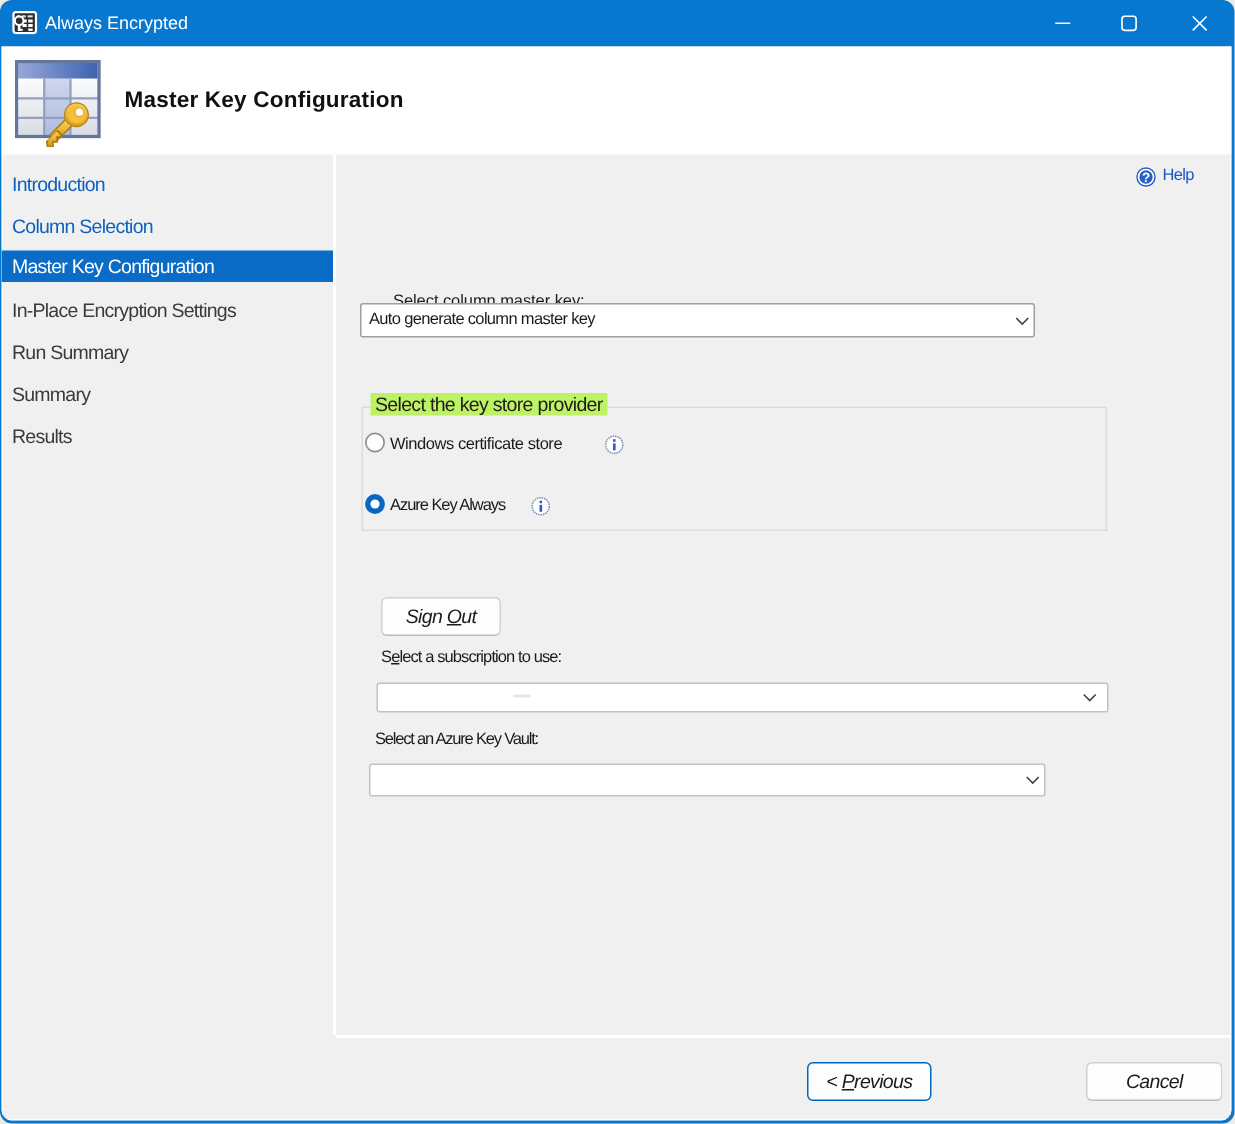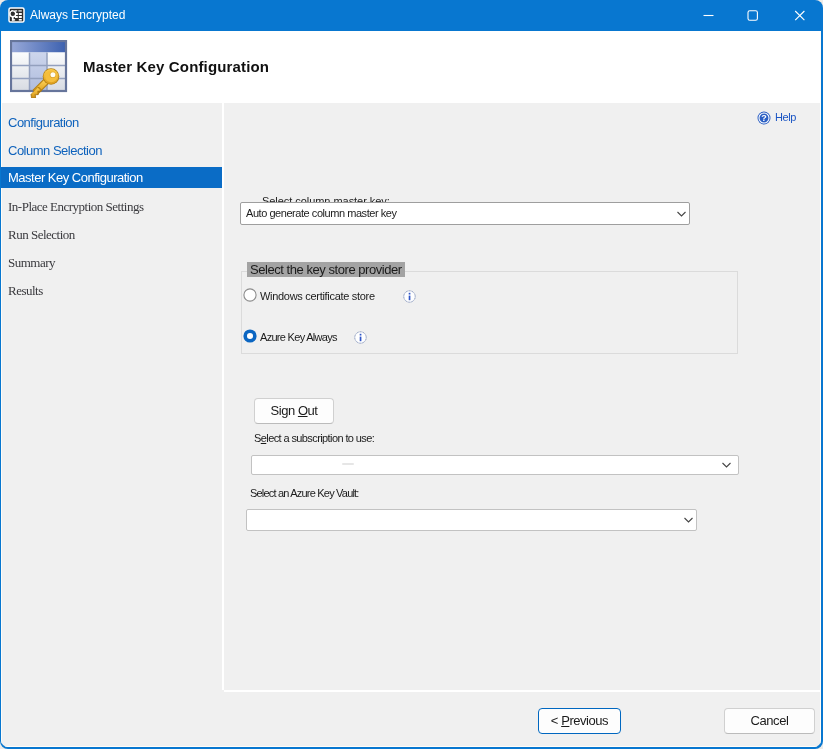--- a/index.html
+++ b/index.html
@@ -16,32 +16,32 @@
   .edgeB { position:absolute; left:0; top:716px; width:820px; height:1px; background:#FFFDF8; }
   .tbtitle { position:absolute; left:30px; top:8px; color:#fff; font-size:12px; letter-spacing:0; }
   .header { position:absolute; left:0; top:0; width:820px; height:73px; background:#fff; }
   .htitle { position:absolute; left:82px; top:28px; font-size:15px; font-weight:bold;
     letter-spacing:0.15px; color:#111; line-height:17px; }
   .vdiv { position:absolute; left:221px; top:73px; width:2px; height:587px; background:#fff; }
   .hdiv { position:absolute; left:223px; top:660px; width:596px; height:2px; background:#fff; }
   .nav { position:absolute; left:7px; font-size:13px; letter-spacing:-0.5px; color:#0E62BC; line-height:15px; }
   .nav.sel { left:0; top:137px; width:221px; height:21px; background:#0A6CC6; color:#fff; }
   .nav.sel span { position:absolute; left:7px; top:3.3px; white-space:pre; }
-  .nav.plain { color:#3A3A3E;font-family:Liberation Serif, serif; }
+  .nav.plain { color:#3A3A3E; }
   .txt { position:absolute; font-size:11px; letter-spacing:-0.45px; color:#1B1B1B; line-height:15px; white-space:pre; }
   .combo { position:absolute; background:#fff; border:1px solid #9E9E9E; border-radius:2px; }
   .dd { position:absolute; background:#fff; border:1px solid #C2C2C2; border-radius:2px; }
   .chev { position:absolute; width:9px; height:9px; }
   .grpbox { position:absolute; left:240px; top:241px; width:497px; height:83px;
     border:1px solid #DBDBDB; }
-  .grplabel { position:absolute; left:246px; top:232px; background:#a3a3a3;
+  .grplabel { position:absolute; left:246px; top:232px; background:#bef264;
     padding:0 3px; font-size:13px; letter-spacing:-0.45px; color:#1B1B1B; line-height:15px; }
   .btn { position:absolute; background:#FDFDFD; border:1px solid #D0D0D0;
     border-bottom-color:#BBBBBB; border-radius:4px; font-size:13px; letter-spacing:-0.45px;
-    color:#1B1B1B; text-align:center; }
+    color:#1B1B1B; text-align:center;font-style:italic; }
   .lnk { color:#2B45D9; text-decoration:underline; }
   u { text-decoration:underline; }
 </style>
 </head>
 <body>
 <div class="win">
 
   <svg class="abs" style="left:8px; top:6.5px;" width="17" height="16" viewBox="0 0 17 16">
     <rect x="1" y="1" width="15" height="14" rx="1.6" fill="#2D2D2D" stroke="#fff" stroke-width="1.5"></rect>
     <rect x="3.2" y="3.2" width="1.8" height="1.4" fill="#fff" opacity="0.85"></rect>
@@ -113,27 +113,27 @@
         <path d="M27.7 47.7 L22 53.4 L22.3 56.7 L24.6 56.6 L24.4 53.9 L27.4 53.7 L27.2 50.7 L30 50.5 L29.6 49.6 Z" fill="url(#gold)"></path>
         <circle cx="41" cy="36.5" r="8.3" fill="#B38015"></circle>
         <circle cx="41" cy="36.5" r="7.5" fill="url(#gold)"></circle>
         <circle cx="41.2" cy="36.2" r="6" fill="#F5BE3C"></circle>
         <circle cx="42.7" cy="35" r="3" fill="#D8A125"></circle>
         <circle cx="42.9" cy="34.8" r="2.5" fill="#FFFDF2"></circle>
       </g>
     </svg>
     <div class="htitle">Master Key Configuration</div>
 
-    <div class="nav" style="top:85px;">Configuration</div>
+    <div class="nav" style="top:85px;">Introduction</div>
     <div class="nav" style="top:113px;">Column Selection</div>
     <div class="nav sel">
           <span>Master Key Configuration</span>
         </div>
     <div class="nav plain" style="top:169px;">In-Place Encryption Settings</div>
-    <div class="nav plain" style="top:197px;">Run Selection</div>
+    <div class="nav plain" style="top:197px;">Run Summary</div>
     <div class="nav plain" style="top:225px;">Summary</div>
     <div class="nav plain" style="top:253px;">Results</div>
     <div class="vdiv"></div>
     <div class="hdiv"></div>
 
     <svg class="abs" style="left:756px; top:81px;" width="14" height="14" viewBox="0 0 14 14">
       <circle cx="7" cy="7" r="6.5" fill="#2B5FC4"></circle>
       <circle cx="7" cy="7" r="5" fill="none" stroke="#fff" stroke-width="1.1"></circle>
       <text x="7" y="10.2" font-size="9" font-weight="bold" fill="#fff" text-anchor="middle" font-family="Liberation Sans">?</text>
     </svg>

